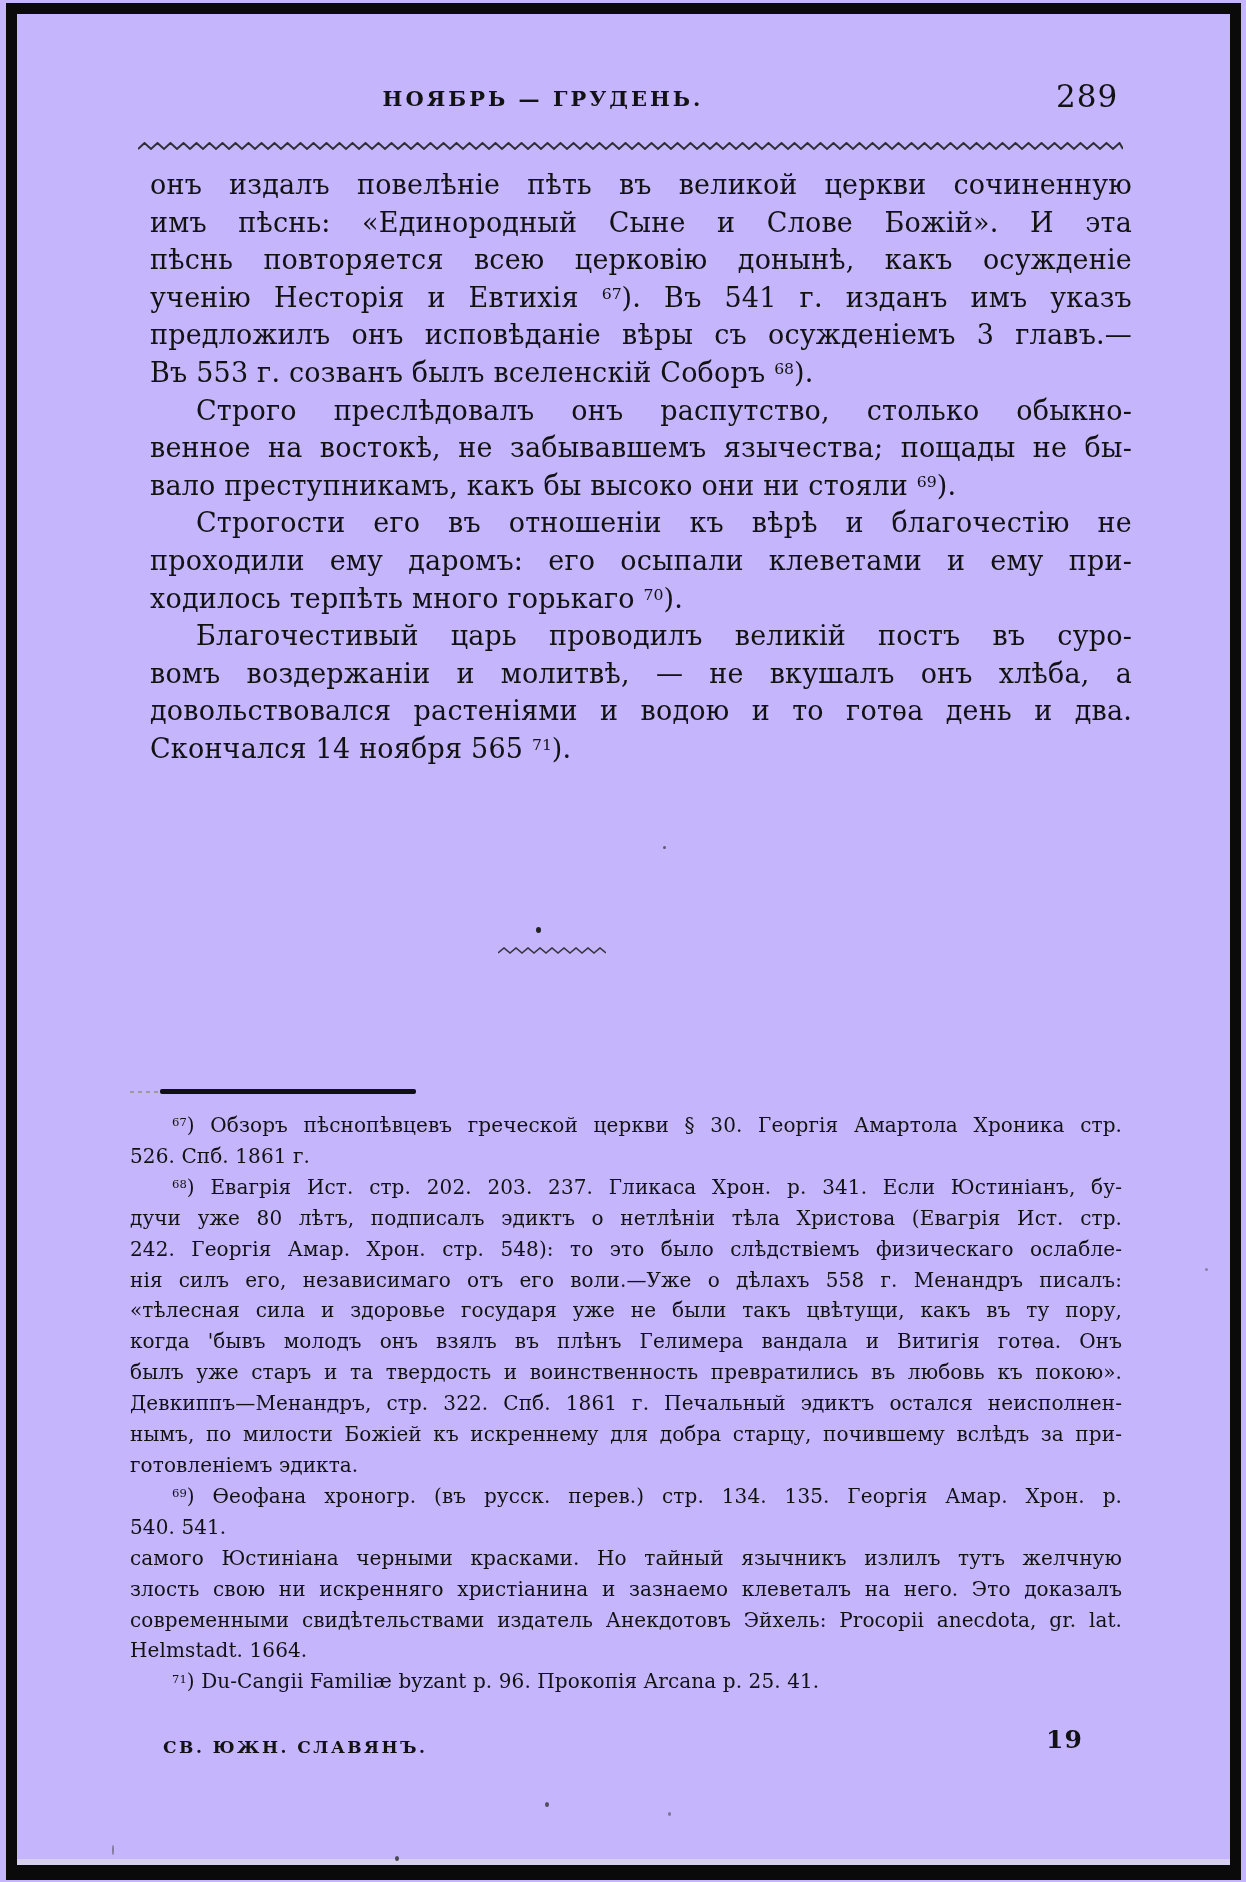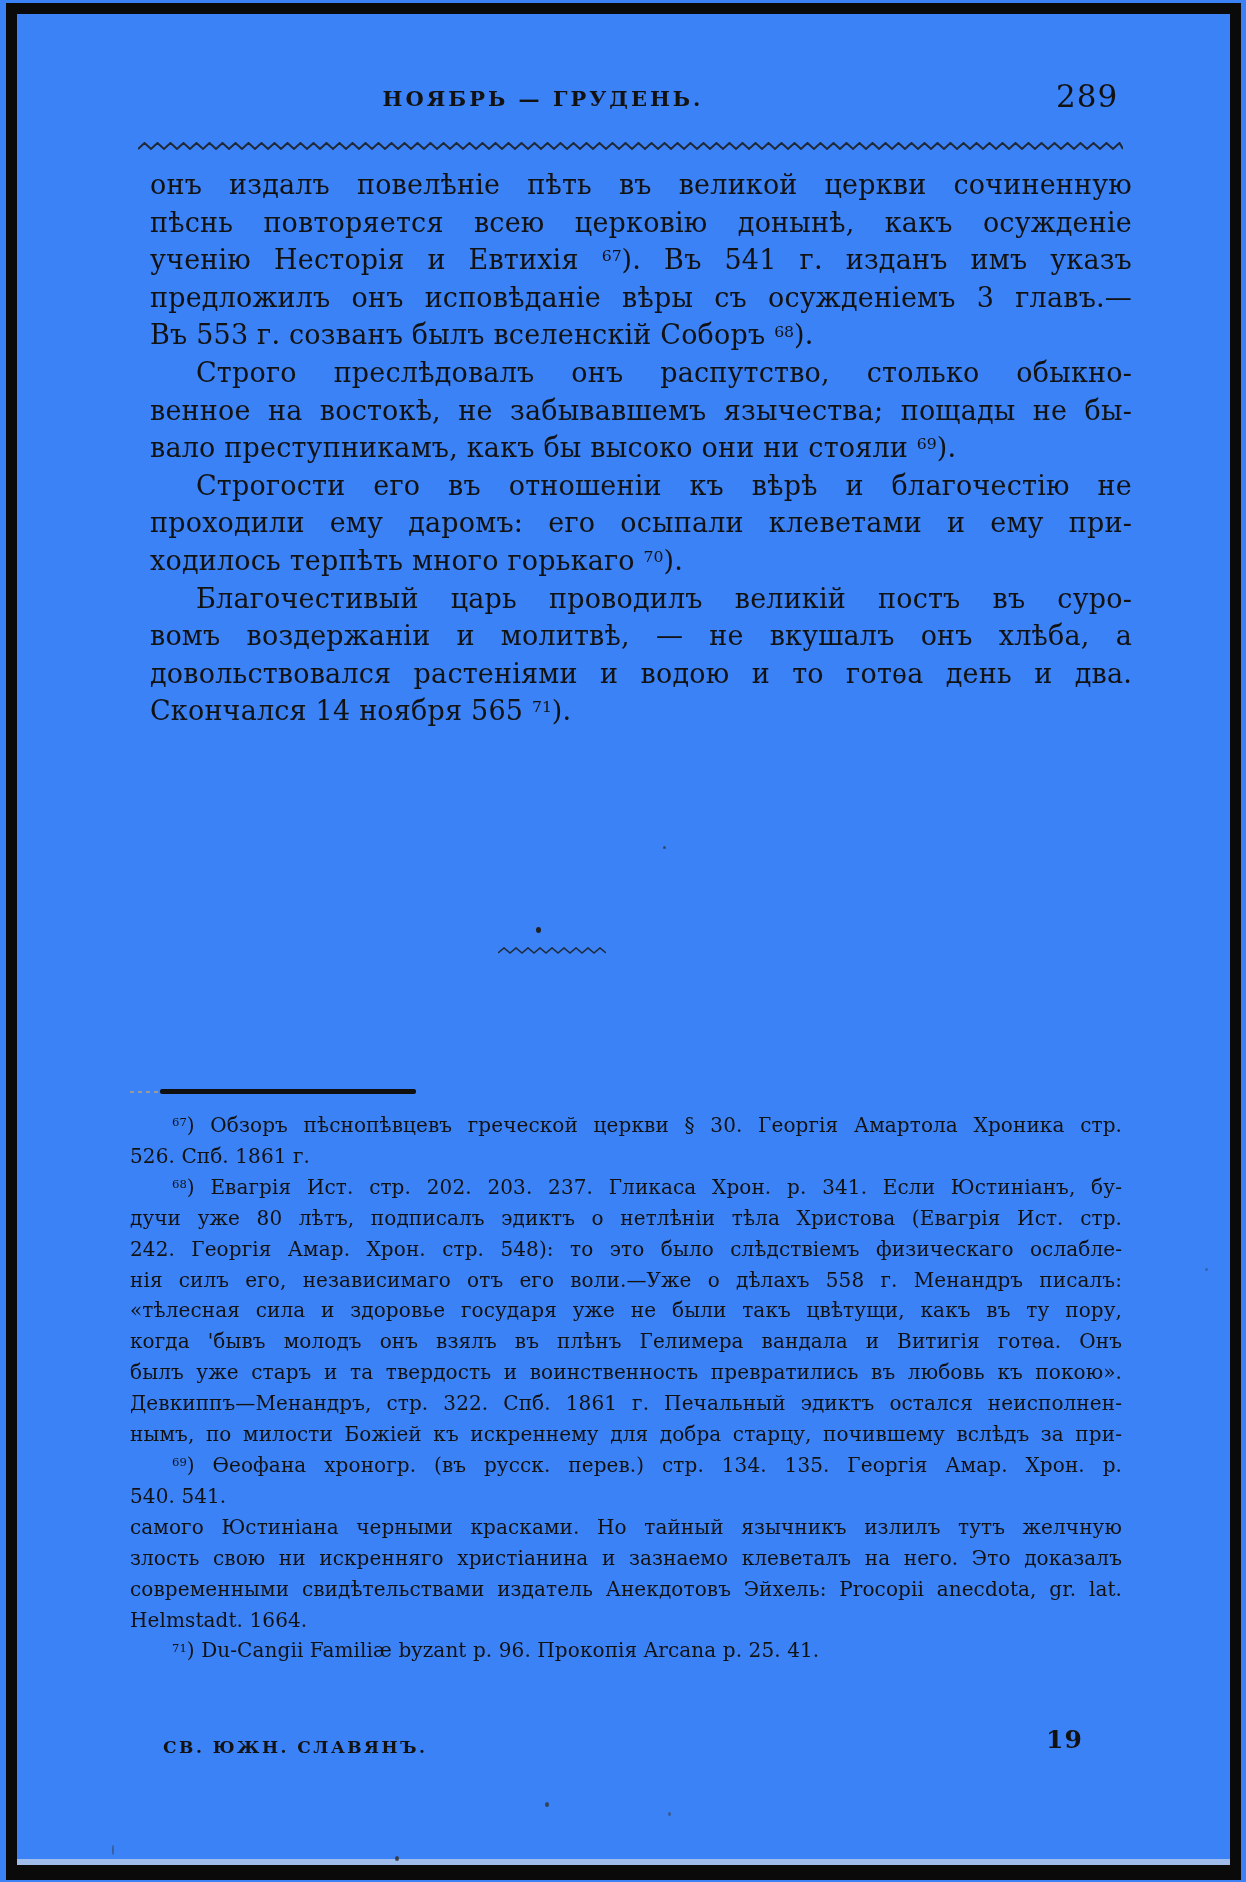--- a/index.html
+++ b/index.html
@@ -1,19 +1,19 @@
 <!DOCTYPE html>
 <html><head>
 <meta charset="utf-8">
 <style>
   html,body{margin:0;padding:0;background:#ffffff;}
   .page{
     position:relative;
     width:1246px;height:1882px;
-    background:#3b82f6;
+    background:#c4b5fd;
     font-family:"DejaVu Serif","Liberation Serif","DejaVu Sans",serif;
     color:#121212;
     overflow:hidden;
   }
   .frame{
     position:absolute;left:6px;top:3px;right:5px;bottom:2px;
     border:11px solid #0a0a0a;
     border-bottom-width:15px;
     pointer-events:none;
   }
@@ -83,20 +83,21 @@
 
   <div class="running-title">НОЯБРЬ — ГРУДЕНЬ.</div>
   <div class="page-number">289</div>
 
   <svg class="rule-top" width="985" height="9">
       <path d="M0 7 L6.5 1 L13 7 L19.5 1 L26 7 L32.5 1 L39 7 L45.5 1 L52 7 L58.5 1 L65 7 L71.5 1 L78 7 L84.5 1 L91 7 L97.5 1 L104 7 L110.5 1 L117 7 L123.5 1 L130 7 L136.5 1 L143 7 L149.5 1 L156 7 L162.5 1 L169 7 L175.5 1 L182 7 L188.5 1 L195 7 L201.5 1 L208 7 L214.5 1 L221 7 L227.5 1 L234 7 L240.5 1 L247 7 L253.5 1 L260 7 L266.5 1 L273 7 L279.5 1 L286 7 L292.5 1 L299 7 L305.5 1 L312 7 L318.5 1 L325 7 L331.5 1 L338 7 L344.5 1 L351 7 L357.5 1 L364 7 L370.5 1 L377 7 L383.5 1 L390 7 L396.5 1 L403 7 L409.5 1 L416 7 L422.5 1 L429 7 L435.5 1 L442 7 L448.5 1 L455 7 L461.5 1 L468 7 L474.5 1 L481 7 L487.5 1 L494 7 L500.5 1 L507 7 L513.5 1 L520 7 L526.5 1 L533 7 L539.5 1 L546 7 L552.5 1 L559 7 L565.5 1 L572 7 L578.5 1 L585 7 L591.5 1 L598 7 L604.5 1 L611 7 L617.5 1 L624 7 L630.5 1 L637 7 L643.5 1 L650 7 L656.5 1 L663 7 L669.5 1 L676 7 L682.5 1 L689 7 L695.5 1 L702 7 L708.5 1 L715 7 L721.5 1 L728 7 L734.5 1 L741 7 L747.5 1 L754 7 L760.5 1 L767 7 L773.5 1 L780 7 L786.5 1 L793 7 L799.5 1 L806 7 L812.5 1 L819 7 L825.5 1 L832 7 L838.5 1 L845 7 L851.5 1 L858 7 L864.5 1 L871 7 L877.5 1 L884 7 L890.5 1 L897 7 L903.5 1 L910 7 L916.5 1 L923 7 L929.5 1 L936 7 L942.5 1 L949 7 L955.5 1 L962 7 L968.5 1 L975 7 L981.5 1 L985 7" fill="none" stroke="#1c1c1c" stroke-width="2"></path>
     </svg>
 
   <main class="body-text">
     <div class="bl">онъ издалъ повелѣніе пѣть въ великой церкви сочиненную</div>
+    <div class="bl">имъ пѣснь: «Единородный Сыне и Слове Божій». И эта</div>
     <div class="bl">пѣснь повторяется всею церковію донынѣ, какъ осужденіе</div>
     <div class="bl">ученію Несторія и Евтихія <sup>67</sup>). Въ 541 г. изданъ имъ указъ</div>
     <div class="bl">предложилъ онъ исповѣданіе вѣры съ осужденіемъ 3 главъ.—</div>
     <div class="bl nj">Въ 553 г. созванъ былъ вселенскій Соборъ <sup>68</sup>).</div>
 
     <div class="bl ind">Строго преслѣдовалъ онъ распутство, столько обыкно-</div>
     <div class="bl">венное на востокѣ, не забывавшемъ язычества; пощады не бы-</div>
     <div class="bl nj">вало преступникамъ, какъ бы высоко они ни стояли <sup>69</sup>).</div>
 
     <div class="bl ind">Строгости его въ отношеніи къ вѣрѣ и благочестію не</div>
@@ -125,20 +126,21 @@
 
     <div class="fl ind"><sup>68</sup>) Евагрія Ист. стр. 202. 203. 237. Гликаса Хрон. р. 341. Если Юстиніанъ, бу-</div>
     <div class="fl">дучи уже 80 лѣтъ, подписалъ эдиктъ о нетлѣніи тѣла Христова (Евагрія Ист. стр.</div>
     <div class="fl">242. Георгія Амар. Хрон. стр. 548): то это было слѣдствіемъ физическаго ослабле-</div>
     <div class="fl">нія силъ его, независимаго отъ его воли.—Уже о дѣлахъ 558 г. Менандръ писалъ:</div>
     <div class="fl">«тѣлесная сила и здоровье государя уже не были такъ цвѣтущи, какъ въ ту пору,</div>
     <div class="fl">когда 'бывъ молодъ онъ взялъ въ плѣнъ Гелимера вандала и Витигія готѳа. Онъ</div>
     <div class="fl">былъ уже старъ и та твердость и воинственность превратились въ любовь къ покою».</div>
     <div class="fl">Девкиппъ—Менандръ, стр. 322. Спб. 1861 г. Печальный эдиктъ остался неисполнен-</div>
     <div class="fl">нымъ, по милости Божіей къ искреннему для добра старцу, почившему вслѣдъ за при-</div>
+    <div class="fl nj">готовленіемъ эдикта.</div>
 
     <div class="fl ind"><sup>69</sup>) Ѳеофана хроногр. (въ русск. перев.) стр. 134. 135. Георгія Амар. Хрон. р.</div>
     <div class="fl nj">540. 541.</div>
 
     <div class="fl">самого Юстиніана черными красками. Но тайный язычникъ излилъ тутъ желчную</div>
     <div class="fl">злость свою ни искренняго христіанина и зазнаемо клеветалъ на него. Это доказалъ</div>
     <div class="fl">современными свидѣтельствами издатель Анекдотовъ Эйхель: Procopii anecdota, gr. lat.</div>
     <div class="fl nj">Helmstadt. 1664.</div>
 
     <div class="fl nj ind"><sup>71</sup>) Du-Cangii Familiæ byzant p. 96. Прокопія Arcana p. 25. 41.</div>

